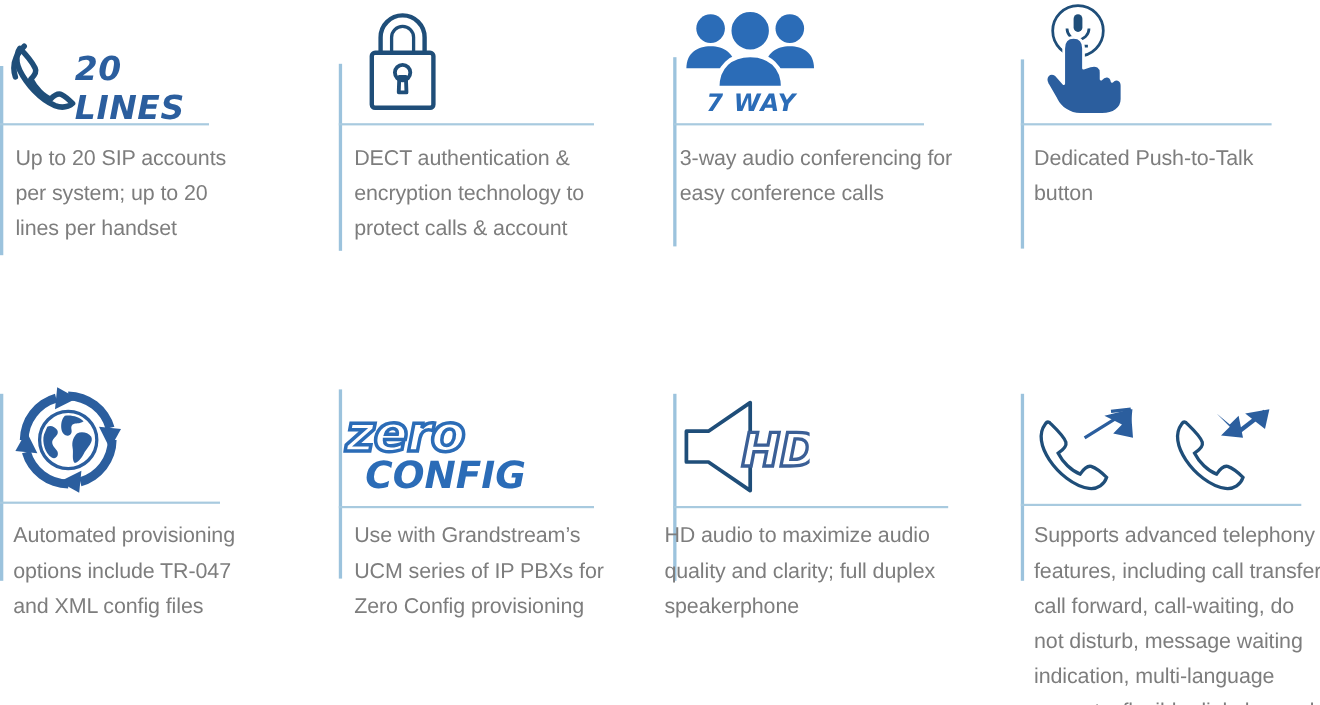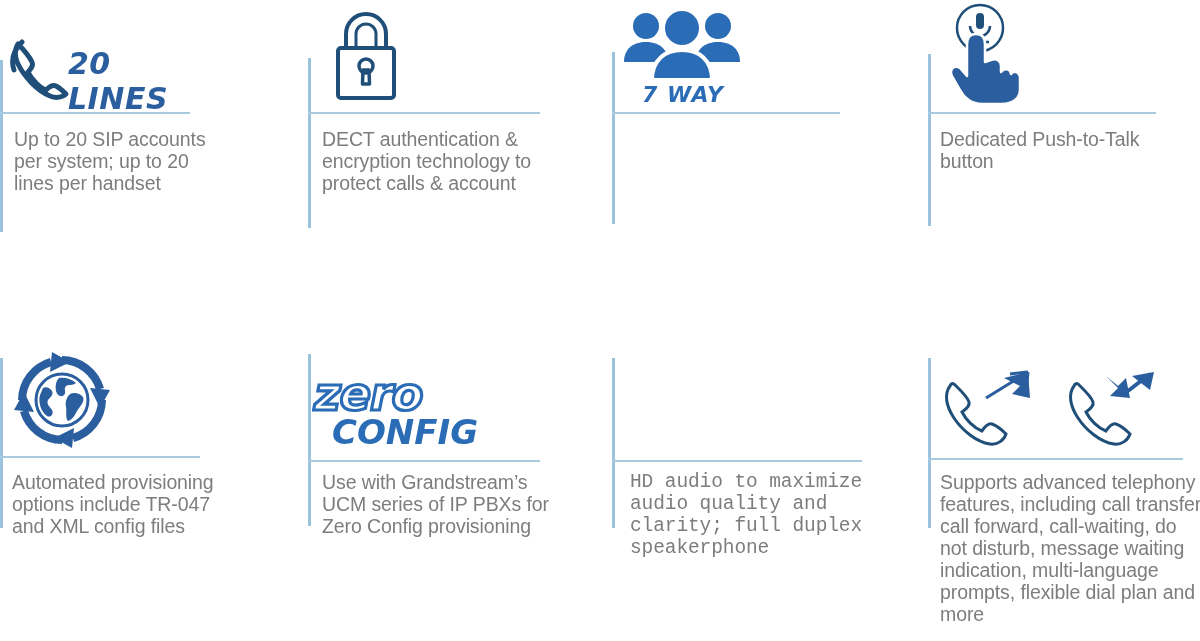--- a/index.html
+++ b/index.html
@@ -31,21 +31,21 @@
     background:#a8cadf;
   }
   .icon-wrap{
     position:absolute;
     display:block;
   }
   .desc{
     position:absolute;
     color:#7d7d7d;
     font-size:19.5px;
-    line-height:22px;
+    line-height:32px;
     letter-spacing:-0.1px;
     white-space:pre-line;
   }
 
   
   .c1 .vrule{left:0;top:60px;height:172px;}
   .c1 .hrule{left:0;top:112px;width:190px;}
   .c1 .icon-wrap{left:8px;top:38px;}
   .c1 .desc{left:14px;top:128px;width:200px;}
 
@@ -71,21 +71,21 @@
   .c5 .desc{left:12px;top:131px;width:230px;}
 
   .c6 .vrule{left:8px;top:14px;height:172px;}
   .c6 .hrule{left:8px;top:120px;width:232px;}
   .c6 .icon-wrap{left:12px;top:28px;}
   .c6 .desc{left:22px;top:131px;width:245px;}
 
   .c7 .vrule{left:12px;top:18px;height:170px;}
   .c7 .hrule{left:12px;top:120px;width:250px;}
   .c7 .icon-wrap{left:16px;top:22px;}
-  .c7 .desc{left:30px;top:131px;width:250px;font-family:Liberation Mono, monospace;}
+  .c7 .desc{left:4px;top:131px;width:250px;}
 
   .c8 .vrule{left:18px;top:18px;height:170px;}
   .c8 .hrule{left:18px;top:118px;width:255px;}
   .c8 .icon-wrap{left:28px;top:22px;}
   .c8 .desc{left:30px;top:131px;width:268px;}
 
   .lines-badge{
     position:absolute;
     left:60px;top:8px;
     font-style:italic;
@@ -152,20 +152,21 @@
           <circle cx="100" cy="22" r="13"></circle>
           <path d="M78 58 C78 44 88 38 100 38 C112 38 122 44 122 58 Z"></path>
         </g>
         <g fill="#2b6cb7" stroke="#ffffff" stroke-width="4">
           <circle cx="64" cy="24" r="19"></circle>
           <path d="M34 76 C34 56 47 46 64 46 C81 46 94 56 94 76 Z"></path>
         </g>
       </svg>
       <div class="threeway-badge">7 WAY</div>
     </div>
+    <div class="desc">3-way audio conferencing for easy conference calls</div>
   </div>
 
   <div class="cell c4">
     <div class="vrule"></div>
     <div class="hrule"></div>
     <div class="icon-wrap">
       <svg width="110" height="108" viewBox="0 0 110 108">
         <circle cx="42" cy="28" r="23" fill="#ffffff" stroke="#1f4e79" stroke-width="2.5"></circle>
         <rect x="38" y="13" width="8" height="16" rx="4" fill="#1f4e79"></rect>
         <path d="M32 26 A10 10 0 0 0 52 26" fill="none" stroke="#1f4e79" stroke-width="2.5"></path>
@@ -220,20 +221,26 @@
         <text x="2" y="42" font-family="DejaVu Sans, sans-serif" font-size="46" font-weight="bold" font-style="italic" letter-spacing="-1" fill="#ffffff" stroke="#2b6cb7" stroke-width="3.2">zero</text>
         <text x="20" y="76" font-family="DejaVu Sans, sans-serif" font-size="34" font-weight="bold" font-style="italic" letter-spacing="0" fill="#2b6cb7">CONFIG</text>
       </svg>
     </div>
     <div class="desc">Use with Grandstream’s UCM series of IP PBXs for Zero Config provisioning</div>
   </div>
 
   <div class="cell c7">
     <div class="vrule"></div>
     <div class="hrule"></div>
+    <div class="icon-wrap">
+      <svg width="120" height="90" viewBox="0 0 120 90">
+        <path d="M8 30 L28 30 L66 4 L66 84 L28 58 L8 58 Z" fill="none" stroke="#1f4e79" stroke-width="3.4" stroke-linejoin="round"></path>
+        <text x="58" y="62" font-family="DejaVu Sans, sans-serif" font-size="42" font-weight="bold" font-style="italic" fill="#ffffff" stroke="#3b5f96" stroke-width="3">HD</text>
+      </svg>
+    </div>
     <div class="desc">HD audio to maximize audio quality and clarity; full duplex speakerphone</div>
   </div>
 
   <div class="cell c8">
     <div class="vrule"></div>
     <div class="hrule"></div>
     <div class="icon-wrap">
       <svg width="240" height="86" viewBox="0 0 240 86">
 
         <g transform="translate(4,10)">

